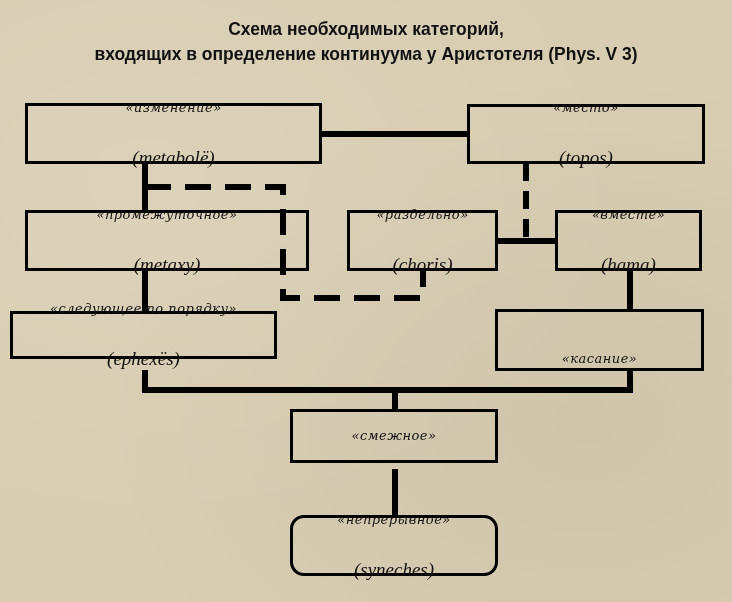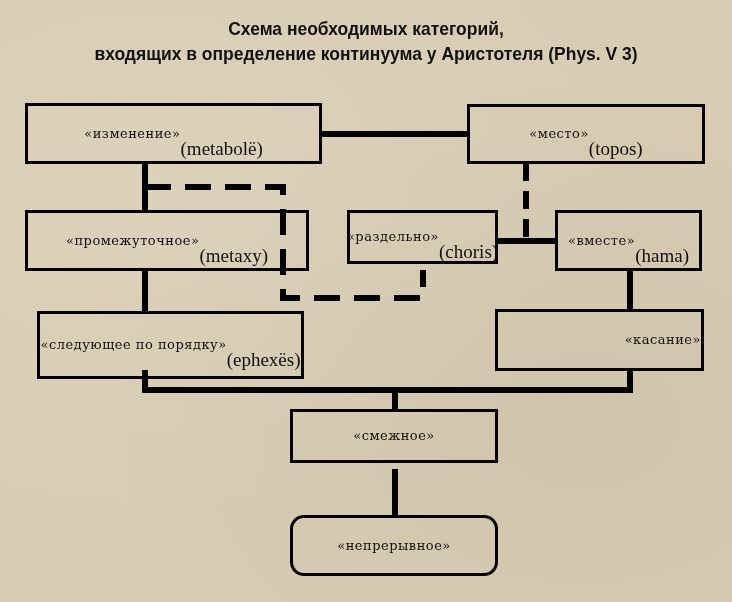--- a/index.html
+++ b/index.html
@@ -13,22 +13,22 @@
   }
   .title {
     position: absolute; left: 0; top: 16px; width: 732px;
     text-align: center; font-family: "Liberation Sans", sans-serif;
     font-weight: bold; font-size: 19px; line-height: 25px; color: #111;
     transform: scaleX(0.92);
   }
   .box {
     position: absolute; box-sizing: border-box;
     border: 3px solid #000; background: transparent;
-    display: flex; flex-direction: row; align-items: center; justify-content: center;
-    color: #111; cursor: default;
+    display: flex; flex-direction: column; align-items: center; justify-content: center;
+    color: #111; cursor: default; font-style: italic;
   }
   .box .ru { font-family: "DejaVu Serif", serif; font-size: 13px; line-height: 18px; letter-spacing: 0.5px; }
   .box .gr { font-family: "Liberation Serif", serif; font-size: 19px; line-height: 22px; margin-top: 30px; }
   svg.links { position: absolute; left: 0; top: 0; }
 </style>
 </head>
 <body>
 
 <div class="title">
   <div>Схема необходимых категорий,</div>
@@ -57,33 +57,34 @@
   <span class="gr">(metabolë)</span>
 </div>
 <div class="box" style="left:467px;top:104px;width:238px;height:60px;">
   <span class="ru">«место»</span>
   <span class="gr">(topos)</span>
 </div>
 <div class="box" style="left:25px;top:210px;width:284px;height:61px;">
   <span class="ru">«промежуточное»</span>
   <span class="gr">(metaxy)</span>
 </div>
-<div class="box" style="left:347px;top:210px;width:151px;height:54px;">
+<div class="box" style="left:347px;top:210px;width:151px;height:61px;">
   <span class="ru">«раздельно»</span>
   <span class="gr">(choris)</span>
 </div>
 <div class="box" style="left:555px;top:210px;width:147px;height:61px;">
   <span class="ru">«вместе»</span>
   <span class="gr">(hama)</span>
 </div>
-<div class="box" style="left:37px;top:311px;width:267px;height:68px;">
+<div class="box" style="left:10px;top:311px;width:267px;height:48px;">
   <span class="ru">«следующее по порядку»</span>
   <span class="gr">(ephexës)</span>
 </div>
 <div class="box" style="left:495px;top:309px;width:209px;height:62px;justify-content:flex-end;">
   <span class="ru">«касание»</span>
 </div>
 <div class="box" style="left:290px;top:409px;width:208px;height:54px;">
   <span class="ru">«смежное»</span>
 </div>
 <div class="box" style="left:290px;top:515px;width:208px;height:61px;border-radius:14px;">
   <span class="ru">«непрерывное»</span>
+  <span class="gr">(syneches)</span>
 </div>
 
 </body></html>

